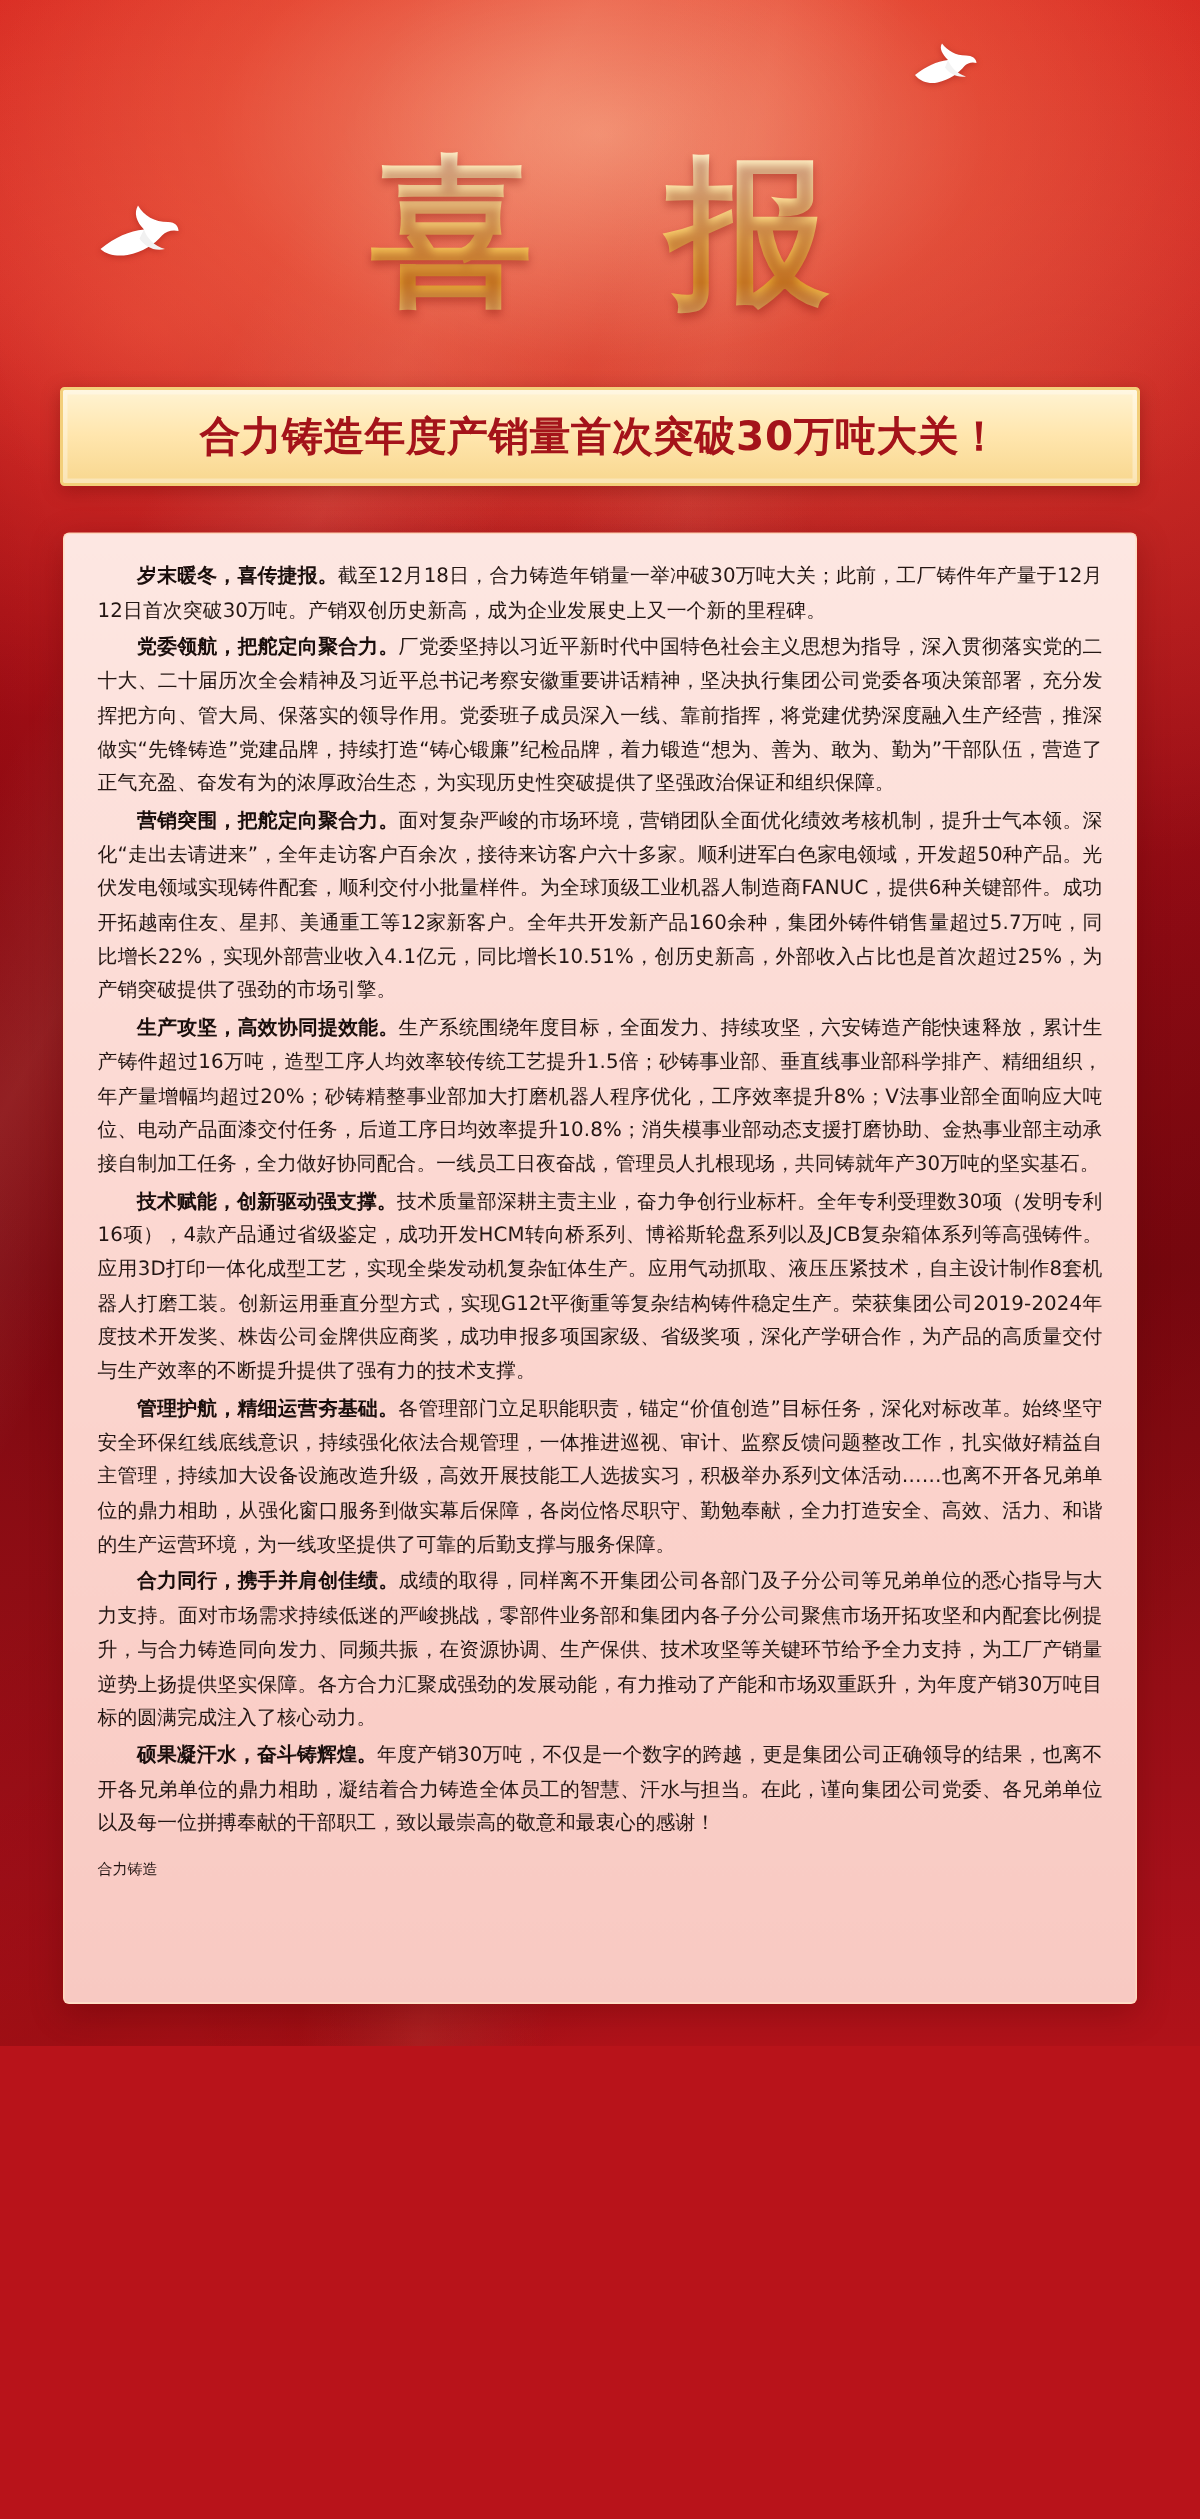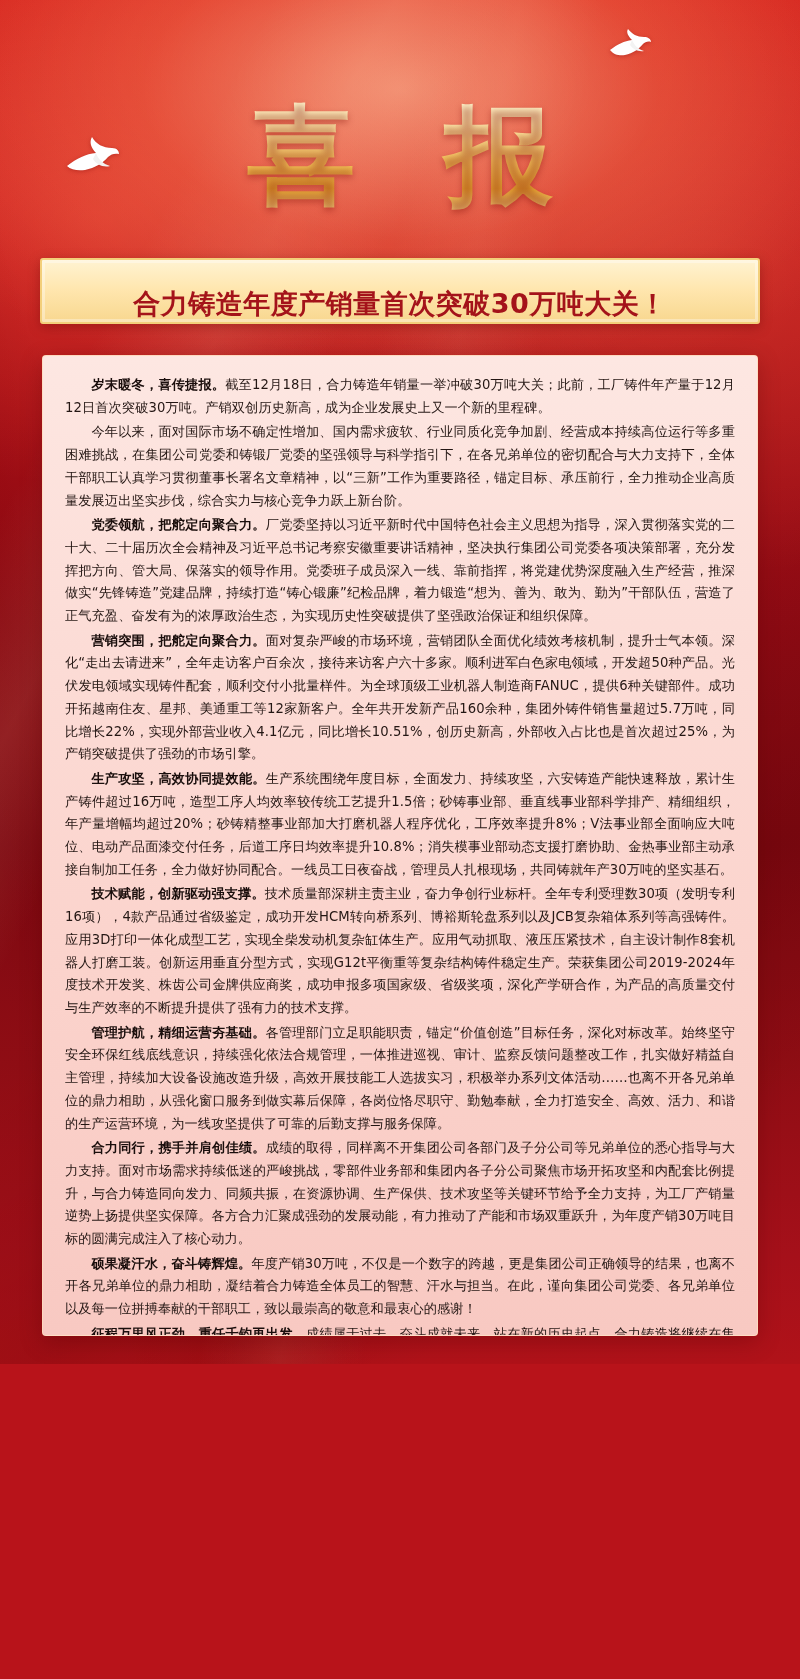--- a/index.html
+++ b/index.html
@@ -80,21 +80,21 @@
     position: absolute;
     top: 258px;
     left: 40px;
     right: 40px;
     height: 62px;
     border: 2px solid #f3cf7a;
     background: linear-gradient(180deg, #fff3d2 0%, #ffe6ae 48%, #f8d78f 100%);
     border-radius: 3px;
     box-shadow: 0 3px 12px rgba(90,0,0,0.35), inset 0 0 0 3px rgba(255,255,255,0.35);
     display: flex;
-    align-items: flex-end;
+    align-items: center;
     justify-content: center;
   }
   .subtitle-text {
     font-family: "DejaVu Sans", "Liberation Sans", sans-serif;
     font-size: 27px;
     font-weight: 700;
     color: #a4131a;
     letter-spacing: 0.5px;
     white-space: nowrap;
   }
@@ -160,27 +160,25 @@
   <div class="title-wrap">
     <div class="main-title">喜 报</div>
   </div>
 
   <div class="subtitle-band">
     <div class="subtitle-text">合力铸造年度产销量首次突破30万吨大关！</div>
   </div>
 
   <div class="body-card">
     <p><b>岁末暖冬，喜传捷报。</b><span>截至12月18日，合力铸造年销量一举冲破30万吨大关；此前，工厂铸件年产量于12月12日首次突破30万吨。产销双创历史新高，成为企业发展史上又一个新的里程碑。</span></p>
-    <p><b></b><span>今年以来，面对国际市场不确定性增加、国内需求疲软、行业同质化竞争加剧、经营成本持续高位运行等多重困难挑战，在集团公司党委和铸锻厂党委的坚强领导与科学指引下，在各兄弟单位的密切配合与大力支持下，全体干部职工认真学习贯彻董事长署名文章精神，以“三新”工作为重要路径，锚定目标、承压前行，全力推动企业高质量发展迈出坚实步伐，综合实力与核心竞争力跃上新台阶。</span></p>
     <p><b>党委领航，把舵定向聚合力。</b><span>厂党委坚持以习近平新时代中国特色社会主义思想为指导，深入贯彻落实党的二十大、二十届历次全会精神及习近平总书记考察安徽重要讲话精神，坚决执行集团公司党委各项决策部署，充分发挥把方向、管大局、保落实的领导作用。党委班子成员深入一线、靠前指挥，将党建优势深度融入生产经营，推深做实“先锋铸造”党建品牌，持续打造“铸心锻廉”纪检品牌，着力锻造“想为、善为、敢为、勤为”干部队伍，营造了正气充盈、奋发有为的浓厚政治生态，为实现历史性突破提供了坚强政治保证和组织保障。</span></p>
     <p><b>营销突围，把舵定向聚合力。</b><span>面对复杂严峻的市场环境，营销团队全面优化绩效考核机制，提升士气本领。深化“走出去请进来”，全年走访客户百余次，接待来访客户六十多家。顺利进军白色家电领域，开发超50种产品。光伏发电领域实现铸件配套，顺利交付小批量样件。为全球顶级工业机器人制造商FANUC，提供6种关键部件。成功开拓越南住友、星邦、美通重工等12家新客户。全年共开发新产品160余种，集团外铸件销售量超过5.7万吨，同比增长22%，实现外部营业收入4.1亿元，同比增长10.51%，创历史新高，外部收入占比也是首次超过25%，为产销突破提供了强劲的市场引擎。</span></p>
     <p><b>生产攻坚，高效协同提效能。</b><span>生产系统围绕年度目标，全面发力、持续攻坚，六安铸造产能快速释放，累计生产铸件超过16万吨，造型工序人均效率较传统工艺提升1.5倍；砂铸事业部、垂直线事业部科学排产、精细组织，年产量增幅均超过20%；砂铸精整事业部加大打磨机器人程序优化，工序效率提升8%；V法事业部全面响应大吨位、电动产品面漆交付任务，后道工序日均效率提升10.8%；消失模事业部动态支援打磨协助、金热事业部主动承接自制加工任务，全力做好协同配合。一线员工日夜奋战，管理员人扎根现场，共同铸就年产30万吨的坚实基石。</span></p>
     <p><b>技术赋能，创新驱动强支撑。</b><span>技术质量部深耕主责主业，奋力争创行业标杆。全年专利受理数30项（发明专利16项），4款产品通过省级鉴定，成功开发HCM转向桥系列、博裕斯轮盘系列以及JCB复杂箱体系列等高强铸件。应用3D打印一体化成型工艺，实现全柴发动机复杂缸体生产。应用气动抓取、液压压紧技术，自主设计制作8套机器人打磨工装。创新运用垂直分型方式，实现G12t平衡重等复杂结构铸件稳定生产。荣获集团公司2019-2024年度技术开发奖、株齿公司金牌供应商奖，成功申报多项国家级、省级奖项，深化产学研合作，为产品的高质量交付与生产效率的不断提升提供了强有力的技术支撑。</span></p>
     <p><b>管理护航，精细运营夯基础。</b><span>各管理部门立足职能职责，锚定“价值创造”目标任务，深化对标改革。始终坚守安全环保红线底线意识，持续强化依法合规管理，一体推进巡视、审计、监察反馈问题整改工作，扎实做好精益自主管理，持续加大设备设施改造升级，高效开展技能工人选拔实习，积极举办系列文体活动……也离不开各兄弟单位的鼎力相助，从强化窗口服务到做实幕后保障，各岗位恪尽职守、勤勉奉献，全力打造安全、高效、活力、和谐的生产运营环境，为一线攻坚提供了可靠的后勤支撑与服务保障。</span></p>
     <p><b>合力同行，携手并肩创佳绩。</b><span>成绩的取得，同样离不开集团公司各部门及子分公司等兄弟单位的悉心指导与大力支持。面对市场需求持续低迷的严峻挑战，零部件业务部和集团内各子分公司聚焦市场开拓攻坚和内配套比例提升，与合力铸造同向发力、同频共振，在资源协调、生产保供、技术攻坚等关键环节给予全力支持，为工厂产销量逆势上扬提供坚实保障。各方合力汇聚成强劲的发展动能，有力推动了产能和市场双重跃升，为年度产销30万吨目标的圆满完成注入了核心动力。</span></p>
     <p><b>硕果凝汗水，奋斗铸辉煌。</b><span>年度产销30万吨，不仅是一个数字的跨越，更是集团公司正确领导的结果，也离不开各兄弟单位的鼎力相助，凝结着合力铸造全体员工的智慧、汗水与担当。在此，谨向集团公司党委、各兄弟单位以及每一位拼搏奉献的干部职工，致以最崇高的敬意和最衷心的感谢！</span></p>
-    <p><b>征程万里风正劲，重任千钧再出发。</b><span>成绩属于过去，奋斗成就未来。站在新的历史起点，合力铸造将继续在集团公司党委和厂党委的引领下，与各兄弟单位携手并肩，保持归零心态，发扬奋斗精神，持续巩固拓展向好态势，全力冲刺年度各项目标，为“十五五”开好局、起好步，为加快建设世界一流铸造企业而团结奋斗、再立新功！</span></p>
 
     <div class="sign">
       <div>合力铸造</div>
     </div>
   </div>
 </div>
 
 </body></html>

